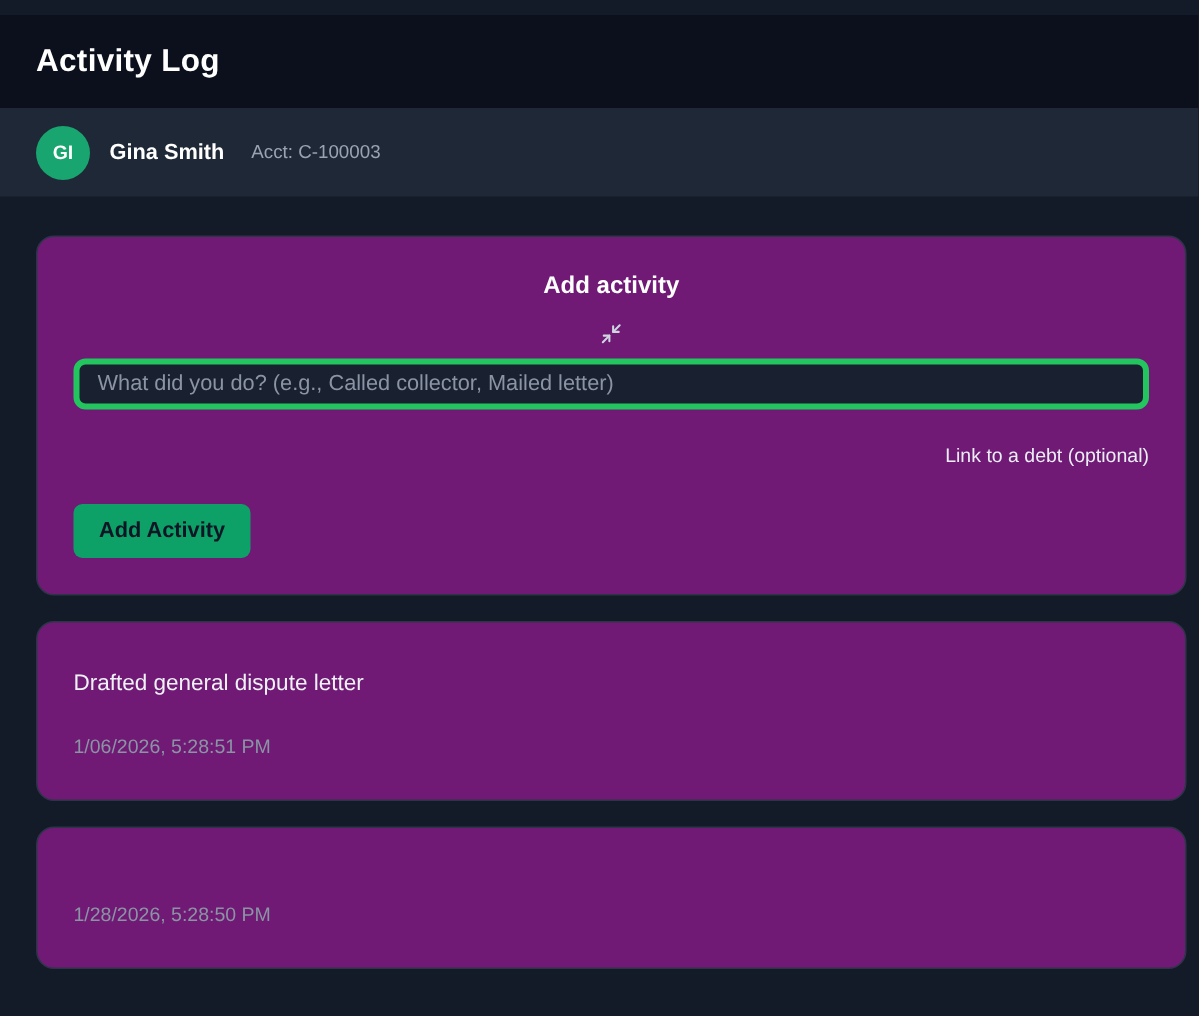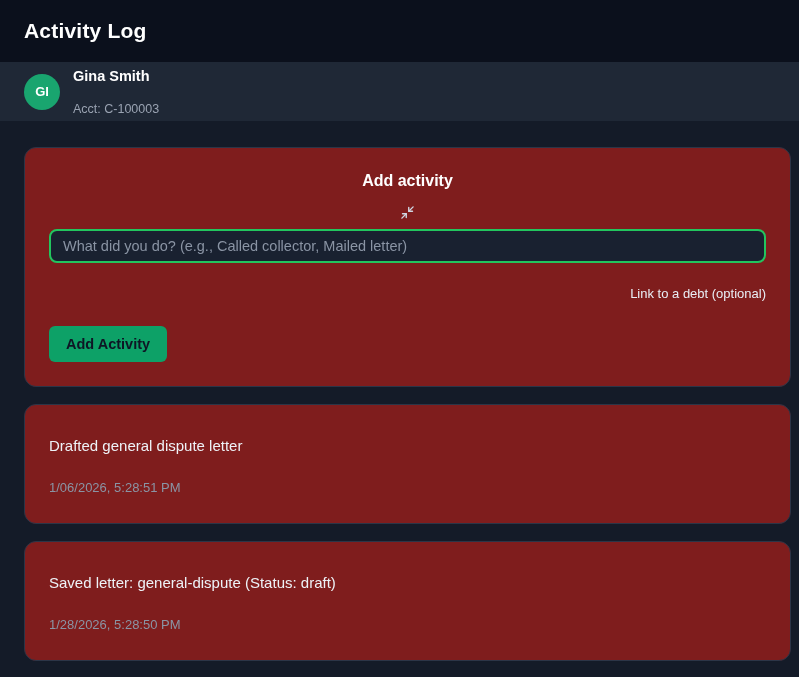--- a/index.html
+++ b/index.html
@@ -10,20 +10,21 @@
     color: #f2f5f9;
   }
 
   
   .app-header {
     height: 62px;
     background: #0b101c;
     display: flex;
     align-items: center;
     padding: 0 24px;
+    margin-top: 10px;
   }
   .app-header h1 {
     font-size: 21px;
     font-weight: bold;
     letter-spacing: 0.2px;
     color: #ffffff;
   }
 
   
   .user-bar {
@@ -40,30 +41,30 @@
     border-radius: 50%;
     background: #19a56f;
     color: #ffffff;
     font-size: 13px;
     font-weight: bold;
     display: flex;
     align-items: center;
     justify-content: center;
     flex: none;
   }
-  .user-meta { display: flex; flex-direction: column; gap: 18px; }
+  .user-meta { display: flex; flex-direction: row; gap: 18px; }
   .user-name { font-size: 14.5px; font-weight: bold; color: #ffffff; }
   .user-acct { font-size: 12.5px; color: #9aa3b2; }
 
   
   .main {
     padding: 26px 8px 0 24px;
   }
   .card {
-    background: #7f1d1d;
+    background: #701a75;
     border: 1px solid #2c3547;
     border-radius: 12px;
     padding: 24px;
   }
   .card + .card { margin-top: 17px; }
 
   
   .add-card-title {
     text-align: center;
     font-size: 16px;
@@ -92,21 +93,21 @@
     display: block;
     margin-top: 36px;
     font-size: 13px;
     color: #c3cbd8;
   }
   .text-input {
     margin-top: 8px;
     width: 100%;
     height: 34px;
     background: #192130;
-    border: 2px solid #22c55e;
+    border: 4px solid #22c55e;
     border-radius: 8px;
     padding: 0 12px;
     font-family: "Liberation Sans", sans-serif;
     font-size: 14.5px;
     color: #e7ecf3;
     outline: none;
   }
   .text-input::placeholder { color: #8a94a4; }
 
   .link-debt-label {
@@ -186,17 +187,16 @@
 
     <button class="submit-btn">Add Activity</button>
   </section>
 
   <section class="card">
     <div class="entry-title">Drafted general dispute letter</div>
     <div class="entry-time">1/06/2026, 5:28:51 PM</div>
   </section>
 
   <section class="card">
-    <div class="entry-title">Saved letter: general-dispute (Status: draft)</div>
     <div class="entry-time">1/28/2026, 5:28:50 PM</div>
   </section>
 
 </main>
 
 </body></html>

